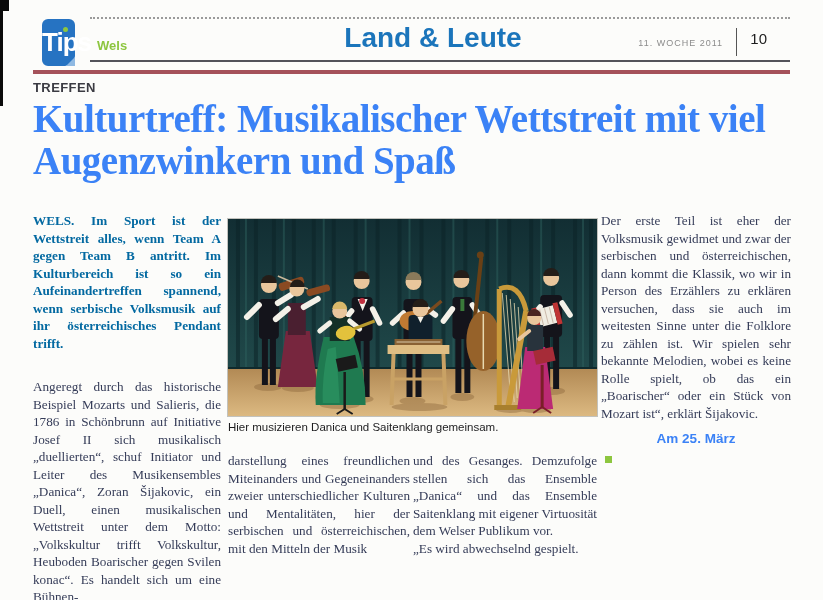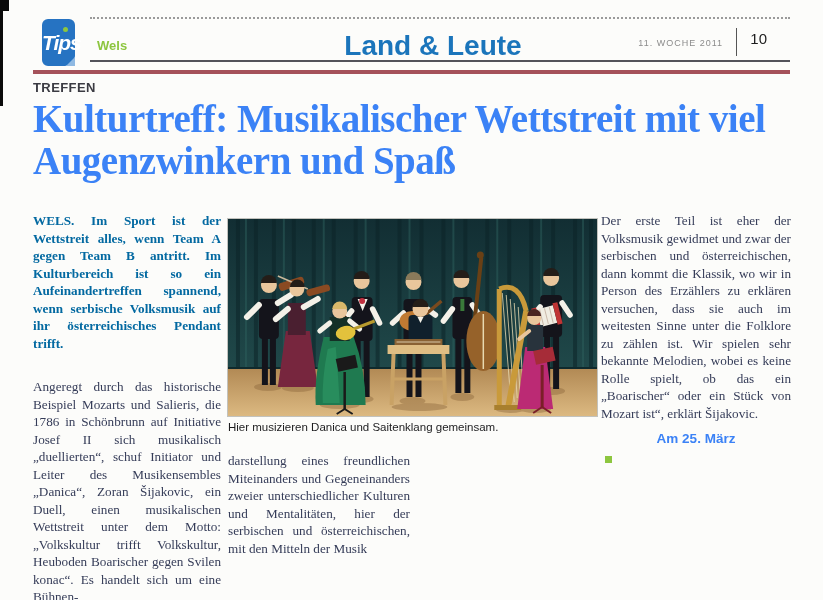--- a/index.html
+++ b/index.html
@@ -6,27 +6,27 @@
   .page{position:relative;width:823px;height:600px;background:#fcfcfa;overflow:hidden;
         font-family:"Liberation Sans",sans-serif;}
   
   .scan-edge{position:absolute;left:0;top:0;width:3px;height:106px;background:#0a0a0a;}
   .scan-edge2{position:absolute;left:0;top:0;width:9px;height:11px;background:#0a0a0a;}
 
   
   .dotted-rule{position:absolute;left:90px;right:33px;top:17px;border-top:2px dotted #9a9a9a;}
   .logo{position:absolute;left:42px;top:19px;width:33px;height:47px;background:#2673c2;
         border-radius:6px 6px 10px 6px;color:#fff;text-align:center;line-height:47px;
-        font-weight:bold;font-size:21px;letter-spacing:-1px;font-style:italic;}
+        font-weight:bold;font-size:26px;letter-spacing:-1px;}
   .logo::after{content:"";position:absolute;right:0;bottom:0;width:0;height:0;
         border-left:9px solid transparent;border-bottom:9px solid #8fb9e2;}
   .logo .i-dot{position:absolute;left:21px;top:8px;width:5px;height:5px;border-radius:50%;
         background:#8dc63f;}
   .region{position:absolute;left:97px;top:38px;font-size:13px;font-weight:bold;color:#8dc63f;}
-  .section-title{position:absolute;left:76px;right:33px;top:22px;margin:8px;text-align:center;
+  .section-title{position:absolute;left:76px;right:33px;top:22px;margin:0;text-align:center;
         font-size:28px;font-weight:bold;color:#1b75bb;}
   .issue{position:absolute;right:100px;top:38px;font-size:9px;color:#8b8b8b;letter-spacing:1px;}
   .head-vdiv{position:absolute;right:86px;top:28px;width:1px;height:28px;background:#555;}
   .page-number{position:absolute;right:56px;top:30px;font-size:15px;font-weight:normal;color:#1d1d1d;}
   .head-rule{position:absolute;left:90px;right:33px;top:60px;height:2px;background:#53535a;}
 
   
   .red-rule{position:absolute;left:33px;right:33px;top:70px;height:4px;background:#a5525a;}
   .kicker{position:absolute;left:33px;top:80px;font-size:13px;font-weight:bold;
         color:#3b3b42;letter-spacing:.4px;}
@@ -281,19 +281,23 @@
         <line x1="117" y1="190" x2="109" y2="195" stroke="#1a1a1a" stroke-width="2"></line>
         <line x1="117" y1="190" x2="125" y2="195" stroke="#1a1a1a" stroke-width="2"></line>
       </g>
     </svg>
     <figcaption class="caption">Hier musizieren Danica und Saitenklang gemeinsam.</figcaption>
   </figure>
 
   <div class="col col-2">
     <p>darstellung eines freundlichen Miteinanders und Gegeneinanders zweier unterschiedlicher Kulturen und Mentalitäten, hier der serbischen und österreichischen, mit den Mitteln der Musik</p>
   </div>
+  <div class="col col-3">
+    <p>und des Gesanges. Demzufolge stellen sich das Ensemble „Danica“ und das Ensemble Saitenklang mit eigener Virtuosität dem Welser Publikum vor.</p>
+    <p>„Es wird abwechselnd gespielt.</p>
+  </div>
 
   <div class="col col-4">
     <p>Der erste Teil ist eher der Volksmusik gewidmet und zwar der serbischen und österreichischen, dann kommt die Klassik, wo wir in Person des Erzählers zu erklären versuchen, dass sie auch im weitesten Sinne unter die Folklore zu zählen ist. Wir spielen sehr bekannte Melodien, wobei es keine Rolle spielt, ob das ein „Boarischer“ oder ein Stück von Mozart ist“, erklärt Šijakovic.</p>
     <p class="subhead">Am 25. März</p>
     <p><span class="end-marker"></span></p>
   </div>
 </div>
 
 </body></html>

